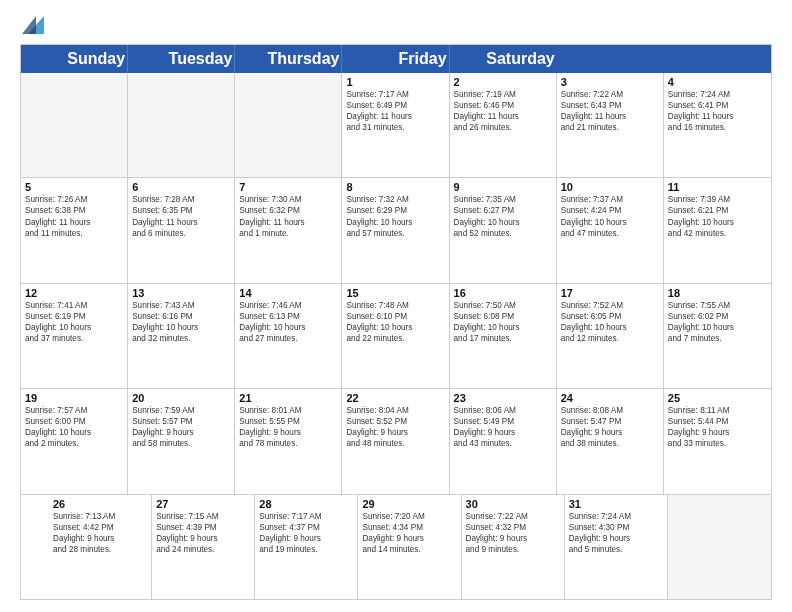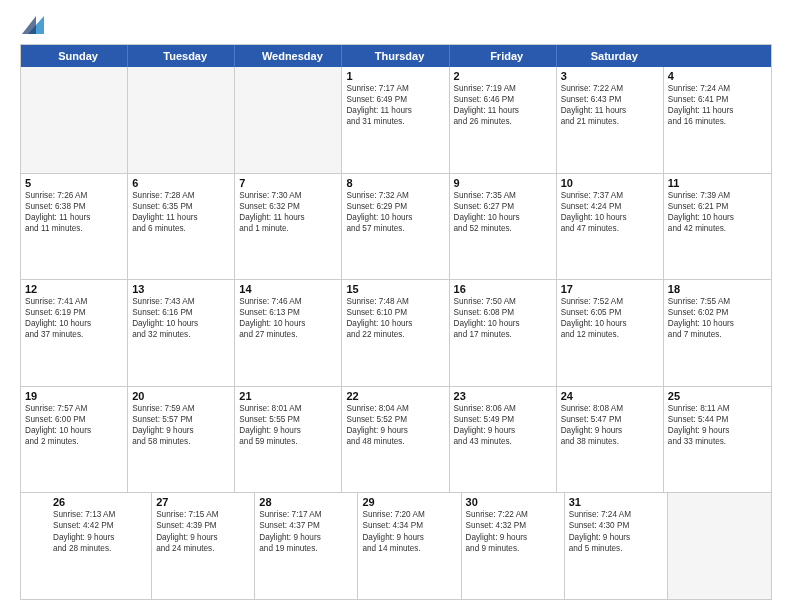--- a/index.html
+++ b/index.html
@@ -47,23 +47,23 @@
       flex-direction: column;
       border: 1px solid #ccc;
     }
     .cal-header {
       display: grid;
       grid-template-columns: repeat(7, 1fr);
       background: #2a5aad;
     }
     .cal-header-cell {
       color: #fff;
-      font-size: 11px;
+      font-size: 16px;
       font-weight: bold;
-      text-align: center;
+      text-align: right;
       padding: 5px 2px;
       border-right: 1px solid #4a7ac9;
       margin-left: 8px;
     }
     .cal-header-cell:last-child { border-right: none; }
     .cal-body {
       flex: 1;
       display: flex;
       flex-direction: column;
     }
@@ -116,21 +116,20 @@
       <div class="month-title"></div>
       <div class="subtitle"></div>
     </div>
   </div>
 
   <div class="calendar">
     <div class="cal-header">
 
     <div class="cal-header-cell">Sunday</div>
         <div class="cal-header-cell">Tuesday</div>
-        <div class="cal-header-cell">Wednesday</div>
         <div class="cal-header-cell">Thursday</div>
         <div class="cal-header-cell">Friday</div>
         <div class="cal-header-cell">Saturday</div>
       </div>
     <div class="cal-body">
 
     <div class="cal-row">
           <div class="cal-cell empty"></div>
           <div class="cal-cell empty"></div>
           <div class="cal-cell empty"></div>
@@ -278,21 +277,21 @@
             <div class="cell-line">Sunrise: 7:59 AM</div>
             <div class="cell-line">Sunset: 5:57 PM</div>
             <div class="cell-line">Daylight: 9 hours</div>
             <div class="cell-line">and 58 minutes.</div>
           </div>
           <div class="cal-cell">
             <div class="day-num">21</div>
             <div class="cell-line">Sunrise: 8:01 AM</div>
             <div class="cell-line">Sunset: 5:55 PM</div>
             <div class="cell-line">Daylight: 9 hours</div>
-            <div class="cell-line">and 59 minutes.</div>
+            <div class="cell-line">and 78 minutes.</div>
           </div>
           <div class="cal-cell">
             <div class="day-num">22</div>
             <div class="cell-line">Sunrise: 8:04 AM</div>
             <div class="cell-line">Sunset: 5:52 PM</div>
             <div class="cell-line">Daylight: 9 hours</div>
             <div class="cell-line">and 48 minutes.</div>
           </div>
           <div class="cal-cell">
             <div class="day-num">23</div>

